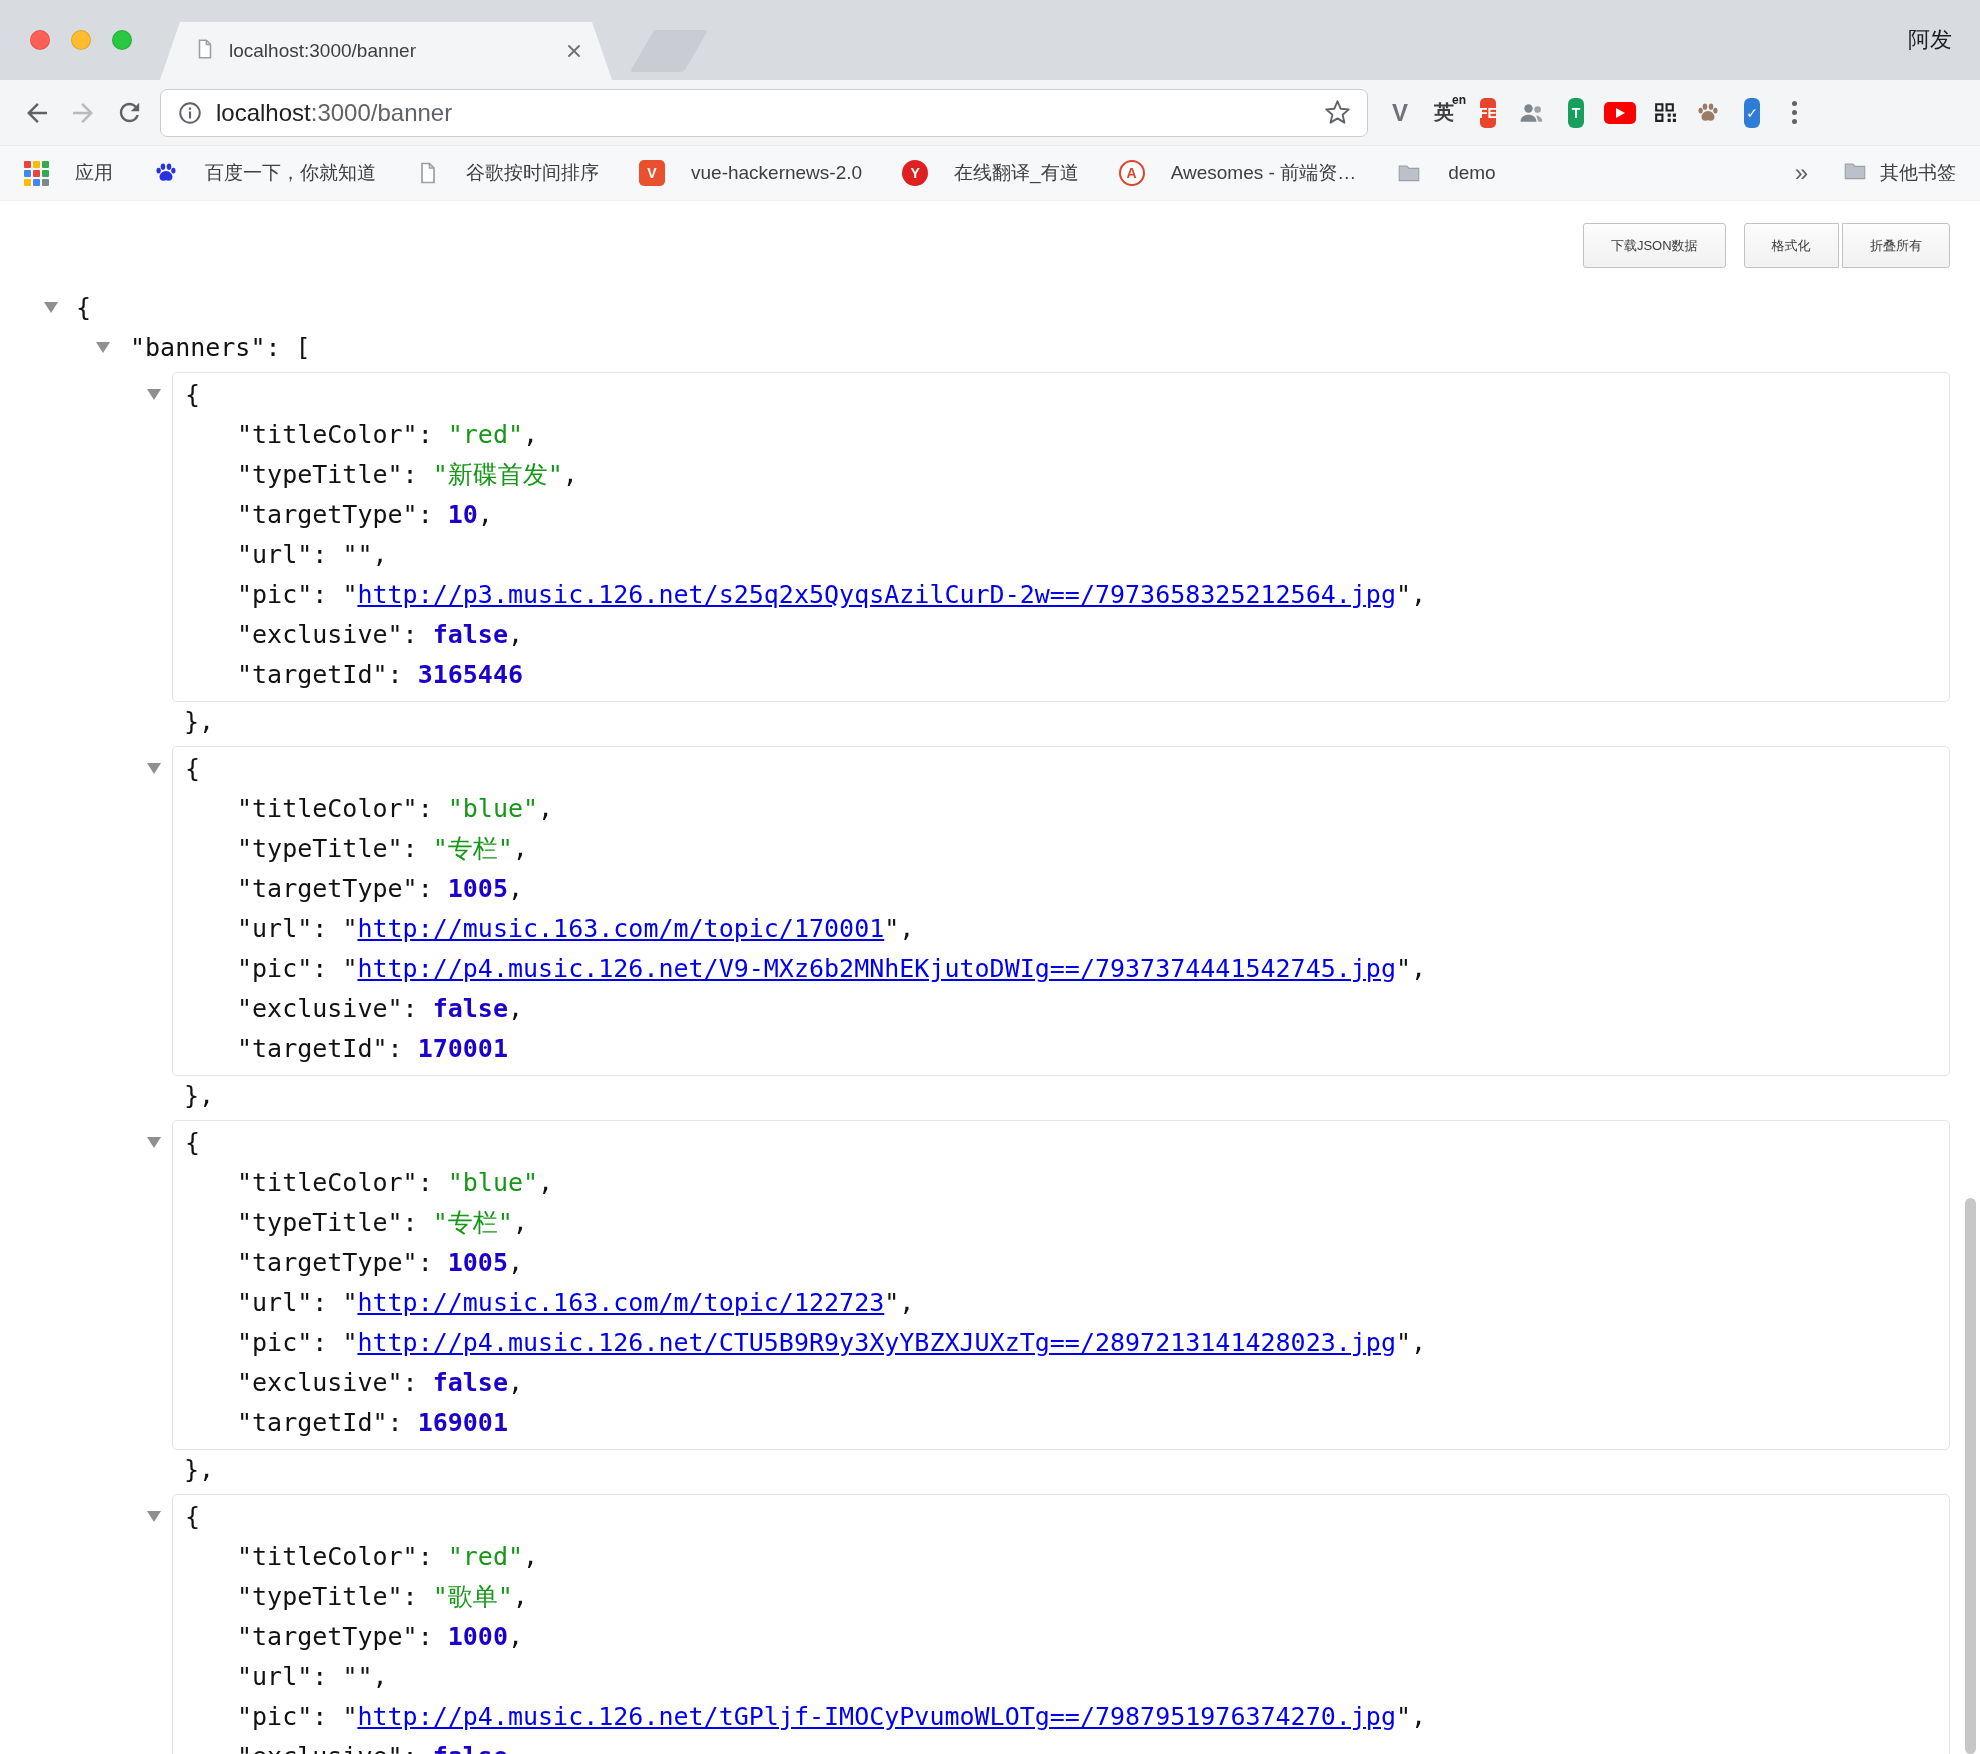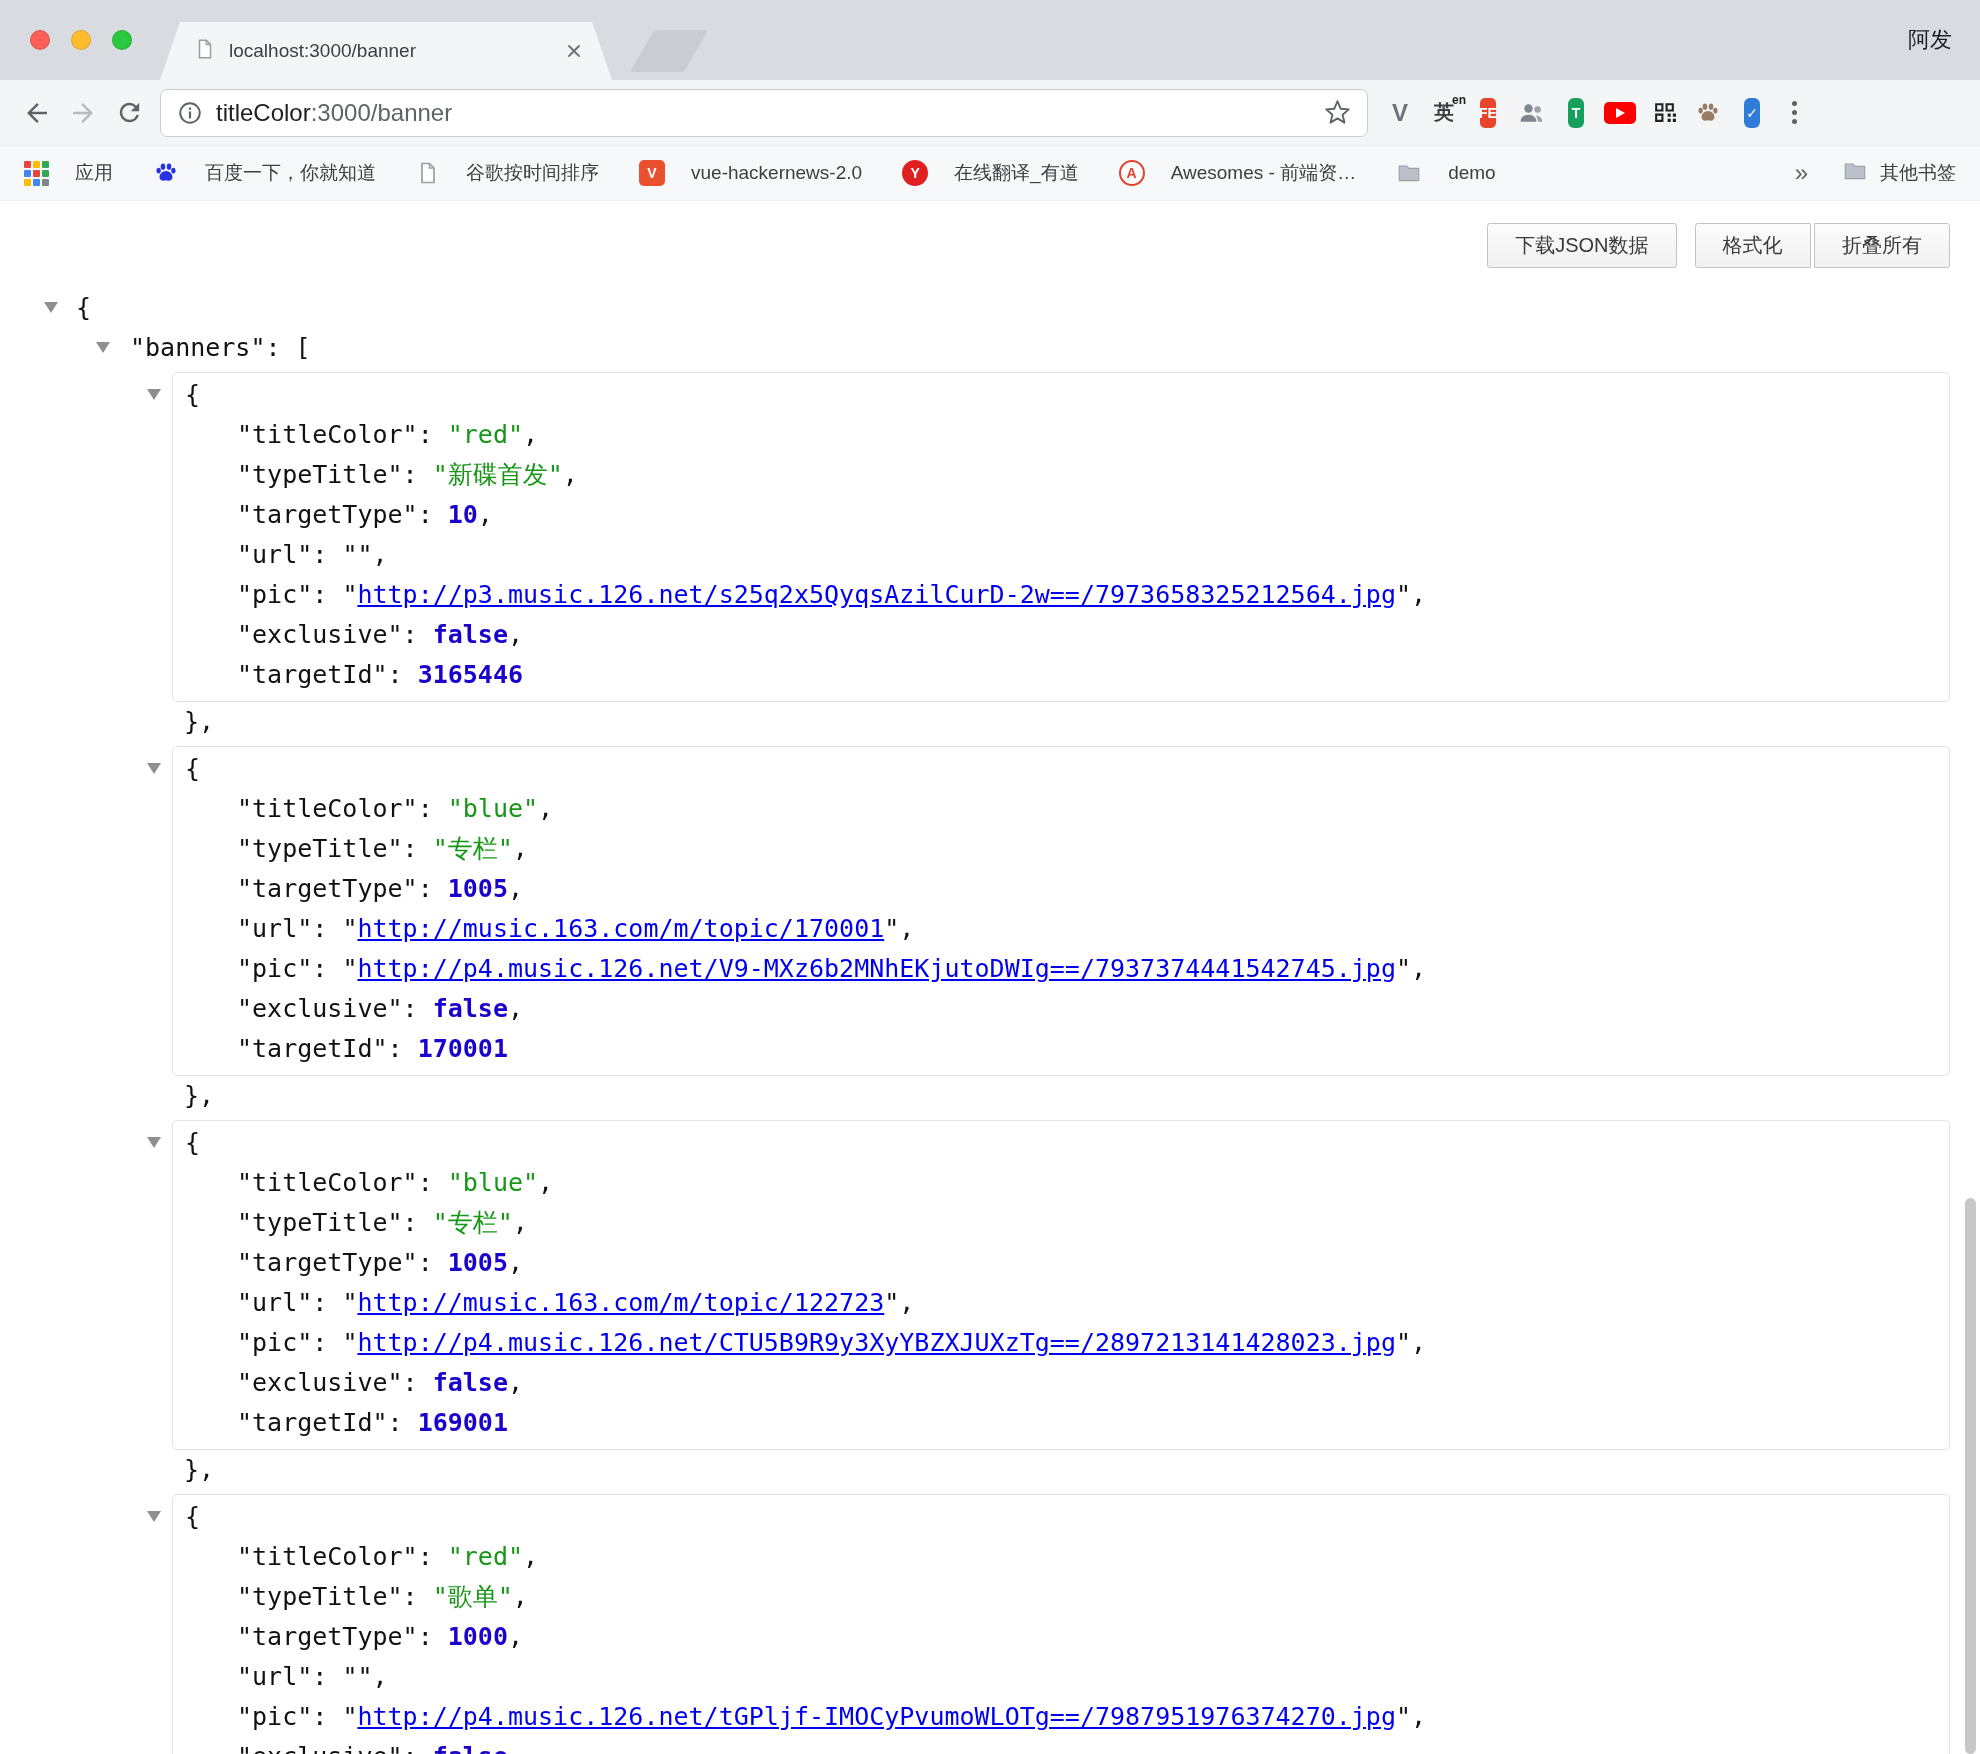--- a/index.html
+++ b/index.html
@@ -50,21 +50,21 @@
   .bm{display:flex;align-items:center;gap:26px;cursor:pointer;white-space:nowrap}
   .g9{display:grid;grid-template-columns:repeat(3,7px);grid-gap:2px}
   .g9 i{width:7px;height:7px;border-radius:1px;display:block}
   .bm .badge{width:26px;height:26px;font-size:14px}
   .bm-spacer{margin-left:auto}
   .chev{font-size:24px;color:#5f6368;margin-right:34px;cursor:pointer}
   .other-bm{display:flex;align-items:center;gap:12px;cursor:pointer}
 
   
   .actions{display:flex;justify-content:flex-end;align-items:center;padding:22px 30px 4px}
-  .btn{font-size:20px;color:#3a3a3a;background:linear-gradient(#fcfcfc,#f1f1f1);
+  .btn{font-size:13px;color:#3a3a3a;background:linear-gradient(#fcfcfc,#f1f1f1);
     border:1px solid #c3c3c3;border-radius:3px;height:45px;padding:0 27px;cursor:pointer;
     font-family:"Liberation Sans","DejaVu Sans",sans-serif}
   .btn-download{margin-right:18px}
   .seg .btn{border-radius:0}
   .seg .btn:first-child{border-radius:3px 0 0 3px}
   .seg .btn:last-child{border-radius:0 3px 3px 0;margin-left:-1px}
 
   
   .json{margin-top:16px;font-family:"DejaVu Sans Mono","Liberation Mono",monospace;
     font-size:25px;color:#111}
@@ -134,21 +134,21 @@
   </span>
 
   <div class="omnibox">
     <span style="display:flex">
       <svg viewBox="0 0 24 24" width="26" height="26">
           <circle cx="12" cy="12" r="9" fill="none" stroke="#5f6368" stroke-width="1.8"></circle>
           <rect x="11" y="10.6" width="2" height="6.4" fill="#5f6368"></rect>
           <rect x="11" y="6.9" width="2" height="2.1" fill="#5f6368"></rect>
         </svg>
     </span>
-    <span class="url"><span class="host">titleColor</span><span class="path">:3000/banner</span></span>
+    <span class="url"><span class="host">localhost</span><span class="path">:3000/banner</span></span>
     <span class="star">
       <svg viewBox="0 0 24 24" width="27" height="27">
           <path d="M12 17.27 18.18 21l-1.64-7.03L22 9.24l-7.19-.61L12 2 9.19 8.63 2 9.24l5.46 4.73L5.82 21z" fill="none" stroke="#5f6368" stroke-width="1.7" stroke-linejoin="round"></path>
         </svg>
     </span>
   </div>
 
   <div class="ext-row">
       <span class="ext">
         <span class="vim">V</span>

